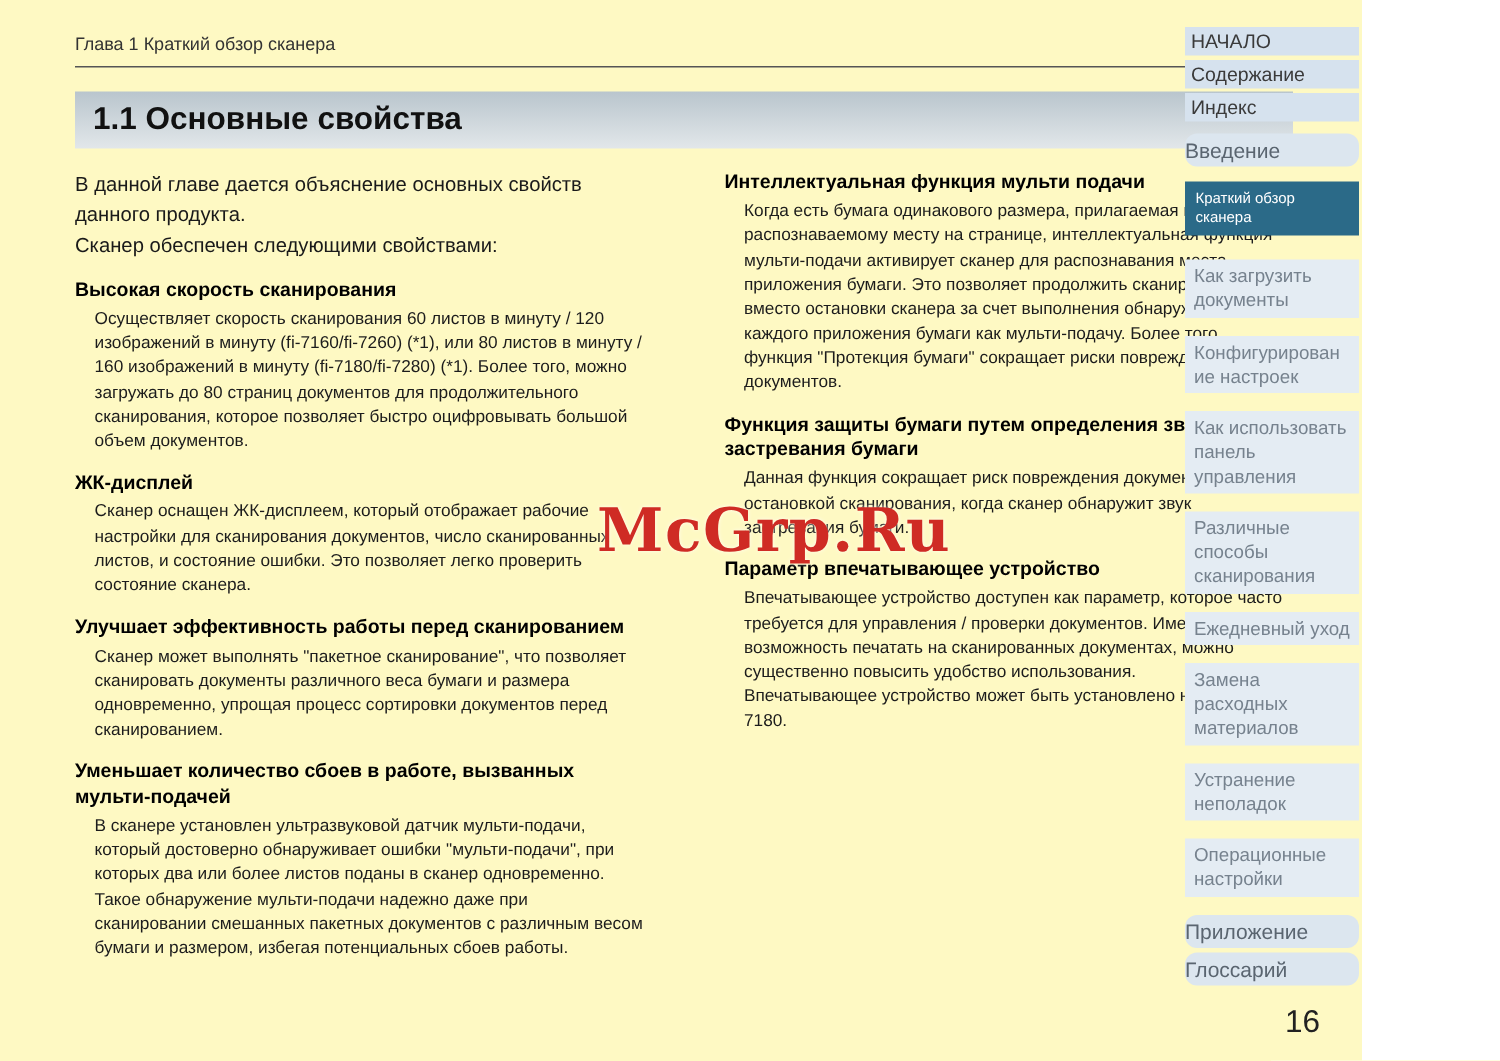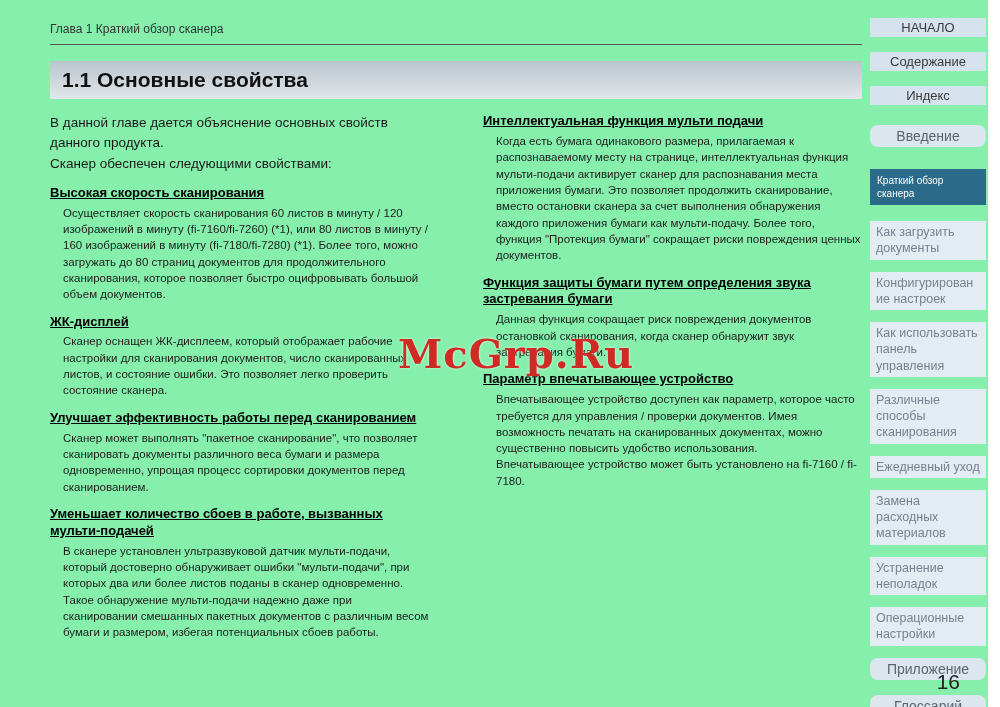--- a/index.html
+++ b/index.html
@@ -1,36 +1,36 @@
 <!DOCTYPE html>
 <html><head>
 <meta charset="utf-8">
 <style>
   * { margin:0; padding:0; box-sizing:border-box; }
   html,body { width:1000px; height:707px; }
   body { font-family:"Liberation Sans", sans-serif; background:#ffffff; }
-  .page { position:relative; width:988px; height:707px; background:#86efac; overflow:hidden; }
+  .page { position:relative; width:908px; height:707px; background:#fef9c3; overflow:hidden; }
 
   .content { position:absolute; left:50px; top:22px; width:812px; }
   .breadcrumb { font-size:12px; color:#333; padding-bottom:8px; border-bottom:1px solid #555; }
   .title-bar { margin-top:16px; background:linear-gradient(to bottom,#b9c5cd,#e2e7ea); padding:7px 12px; font-size:21px; font-weight:bold; color:#111; }
 
   .columns { display:flex; gap:54px; margin-top:14px; }
   .col { flex:1; min-width:0; }
 
   .intro p { font-size:13.5px; color:#1a1a1a; line-height:1.45; margin-bottom:2px; }
   .intro { margin-bottom:8px; }
 
   .sec { margin-top:11px; }
   .sec:first-child { margin-top:0; }
-  .sec-heading { font-size:13px; font-weight:bold; color:#000; line-height:1.3; margin-bottom:3px;text-decoration:underline; }
+  .sec-heading { font-size:13px; font-weight:bold; color:#000; line-height:1.3; margin-bottom:3px; }
   .sec-body { font-size:11.5px; color:#1c1c1c; line-height:1.42; margin-left:13px; white-space:pre-line; }
 
   .sidebar { position:absolute; right:2px; top:18px; width:116px; display:flex; flex-direction:column; }
-  .sb { margin-bottom:15px; padding:2px 4px; text-align:center; font-size:13px; color:#3a3a3a;
+  .sb { margin-bottom:3px; padding:2px 4px; font-size:13px; color:#3a3a3a;
         background:#d6e2ee; cursor:pointer; overflow-wrap:break-word; }
   .sb.mid { background:#dce6ef; color:#5a6570; font-size:14px; padding:3px 0;border-radius:8px; }
   .sb.gap-above { margin-top:5px; }
   .sb.active { background:#2b6a88; color:#fff; text-align:left; font-size:10px; padding:5px 7px;
                line-height:1.3; margin-top:7px; margin-bottom:16px; }
   .sb.chapter { background:#e4ecf3; color:#76828e; text-align:left; font-size:12.5px; padding:3px 6px;
                 line-height:1.3; margin-bottom:12px; }
 
   .watermark { position:absolute; left:398px; top:330px; font-family:"DejaVu Serif", serif;
                font-weight:bold; font-size:40px; color:#cf2b24; letter-spacing:1px;

